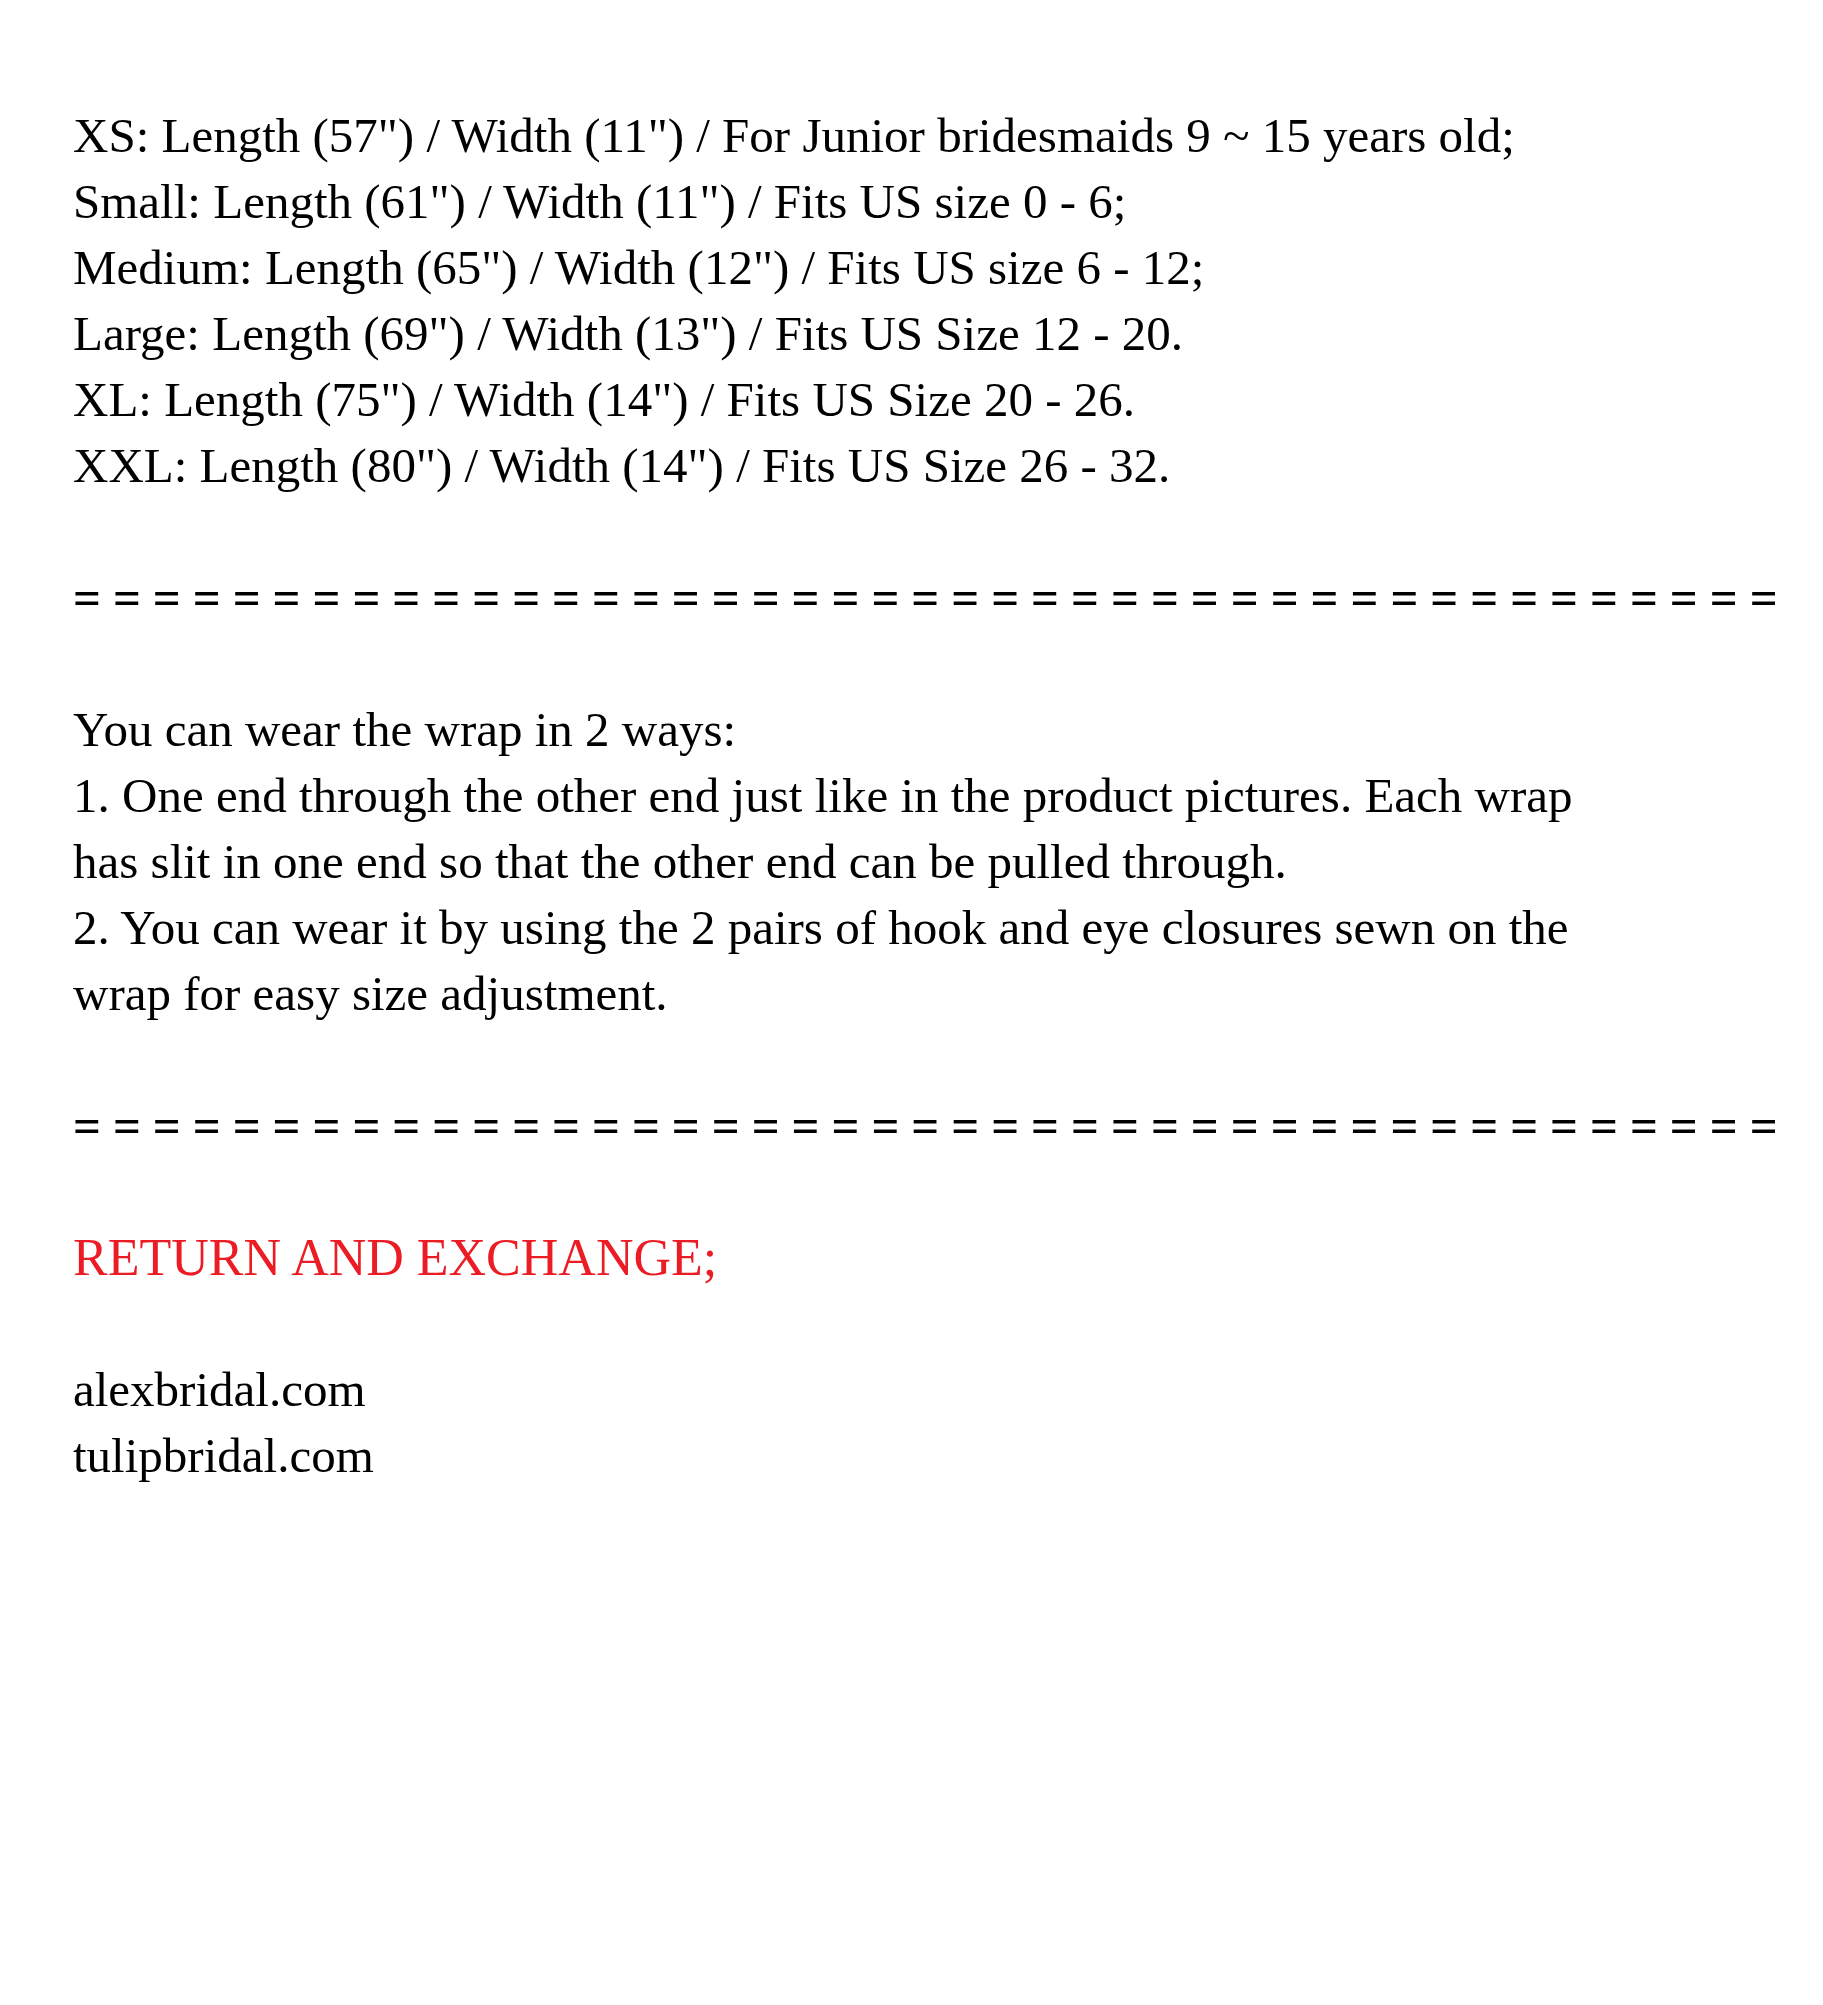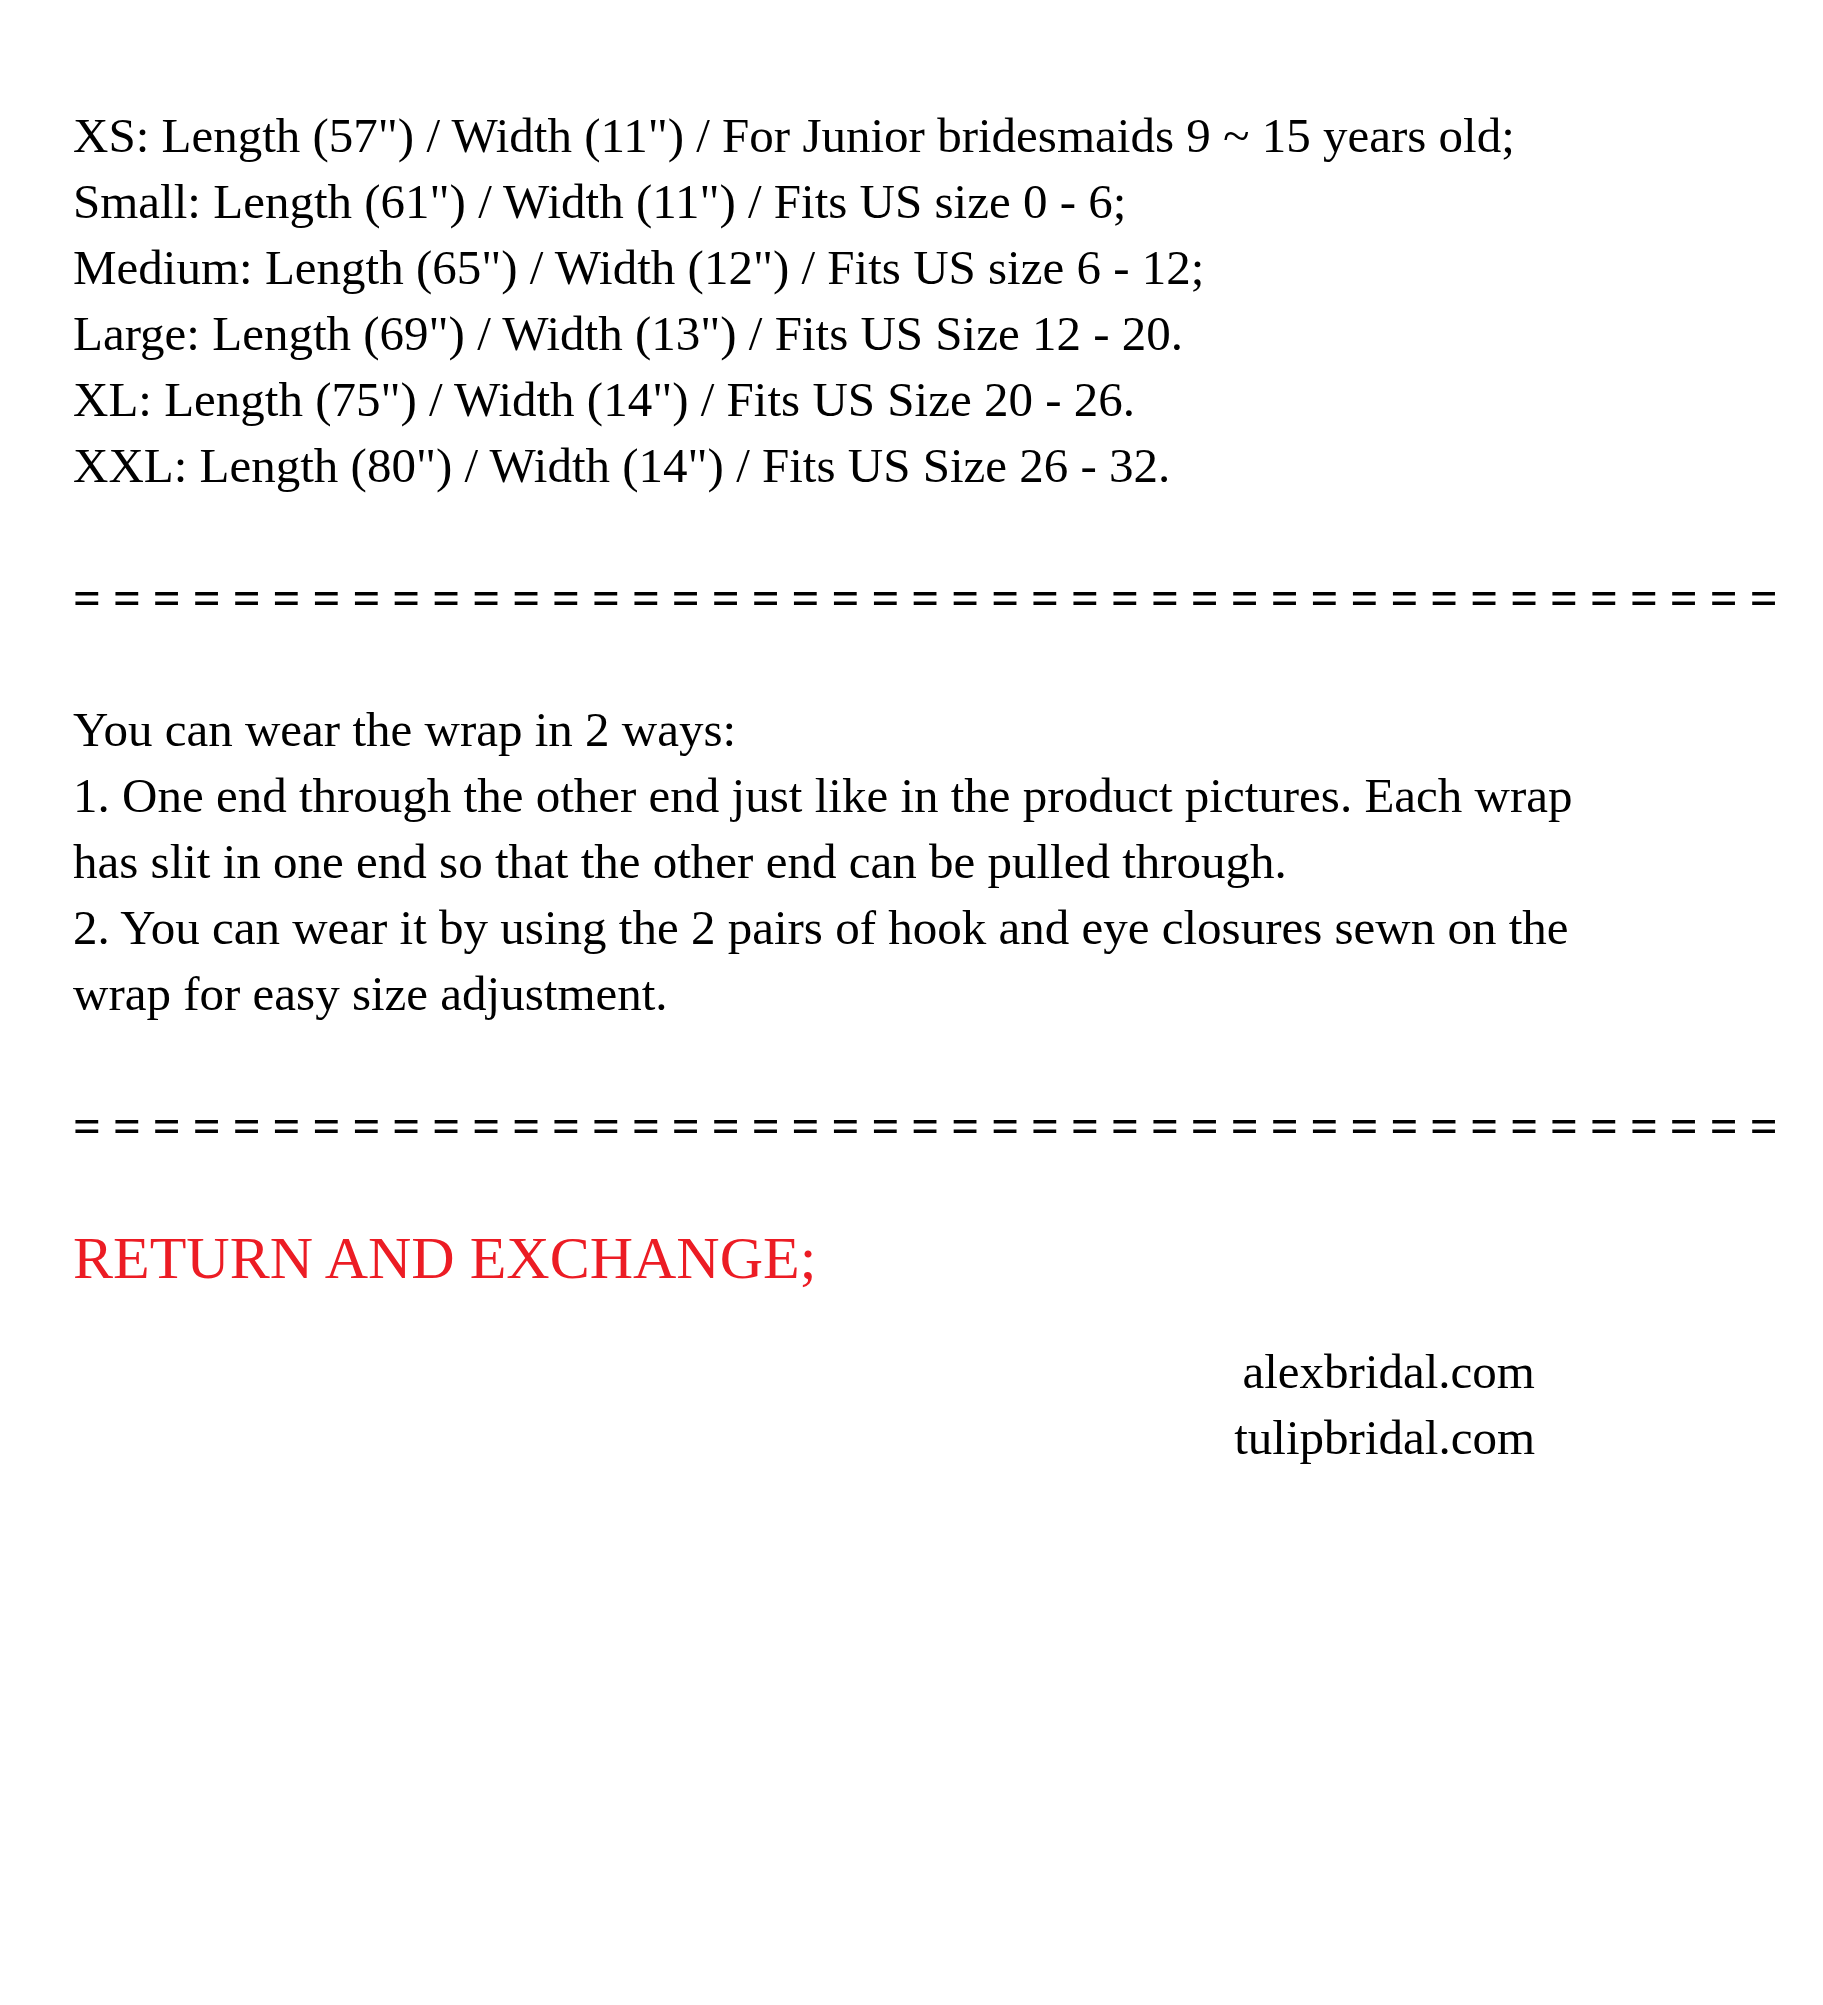--- a/index.html
+++ b/index.html
@@ -20,30 +20,30 @@
   .mt { margin-top: 66px; }
   .separator {
     font-weight: bold;
     letter-spacing: 12px;
     width: 1705px;
     overflow: hidden;
     white-space: nowrap;
   }
   .heading-red {
     color: #ec1c24;
-    font-size: 60px;
+    font-size: 52px;
     line-height: 66px;
     font-weight: normal;
     margin: 66px 0 0 0;
     white-space: pre;
   }
   .websites {
     width: 1462px;
-    text-align: right;
-    margin-top: 48px;
+    text-align: left;
+    margin-top: 66px;
   }
   .website-line { white-space: pre; }
 </style>
 </head>
 <body>
 
 <div class="page">
 
   <div class="text-block">XS: Length (57") / Width (11") / For Junior bridesmaids 9 ~ 15 years old;
 Small: Length (61") / Width (11") / Fits US size 0 - 6;

